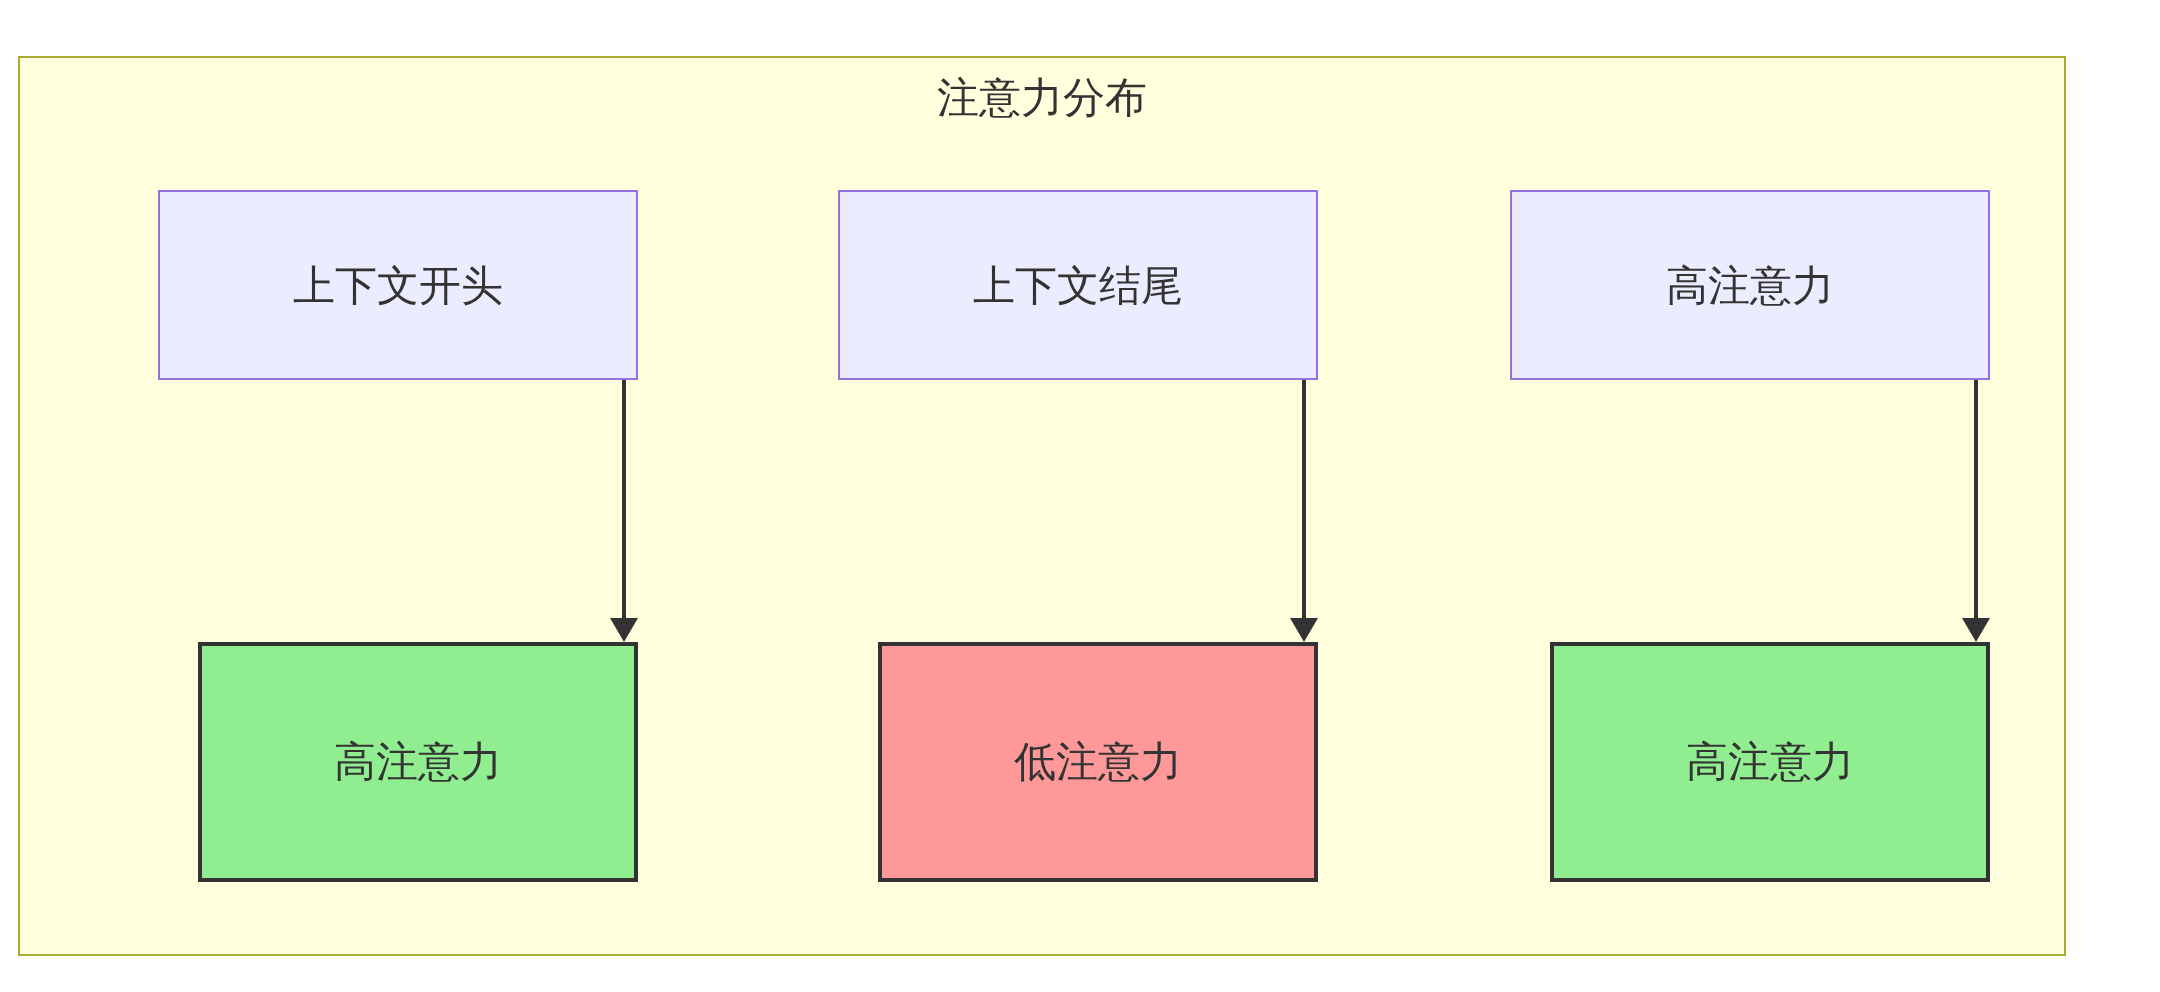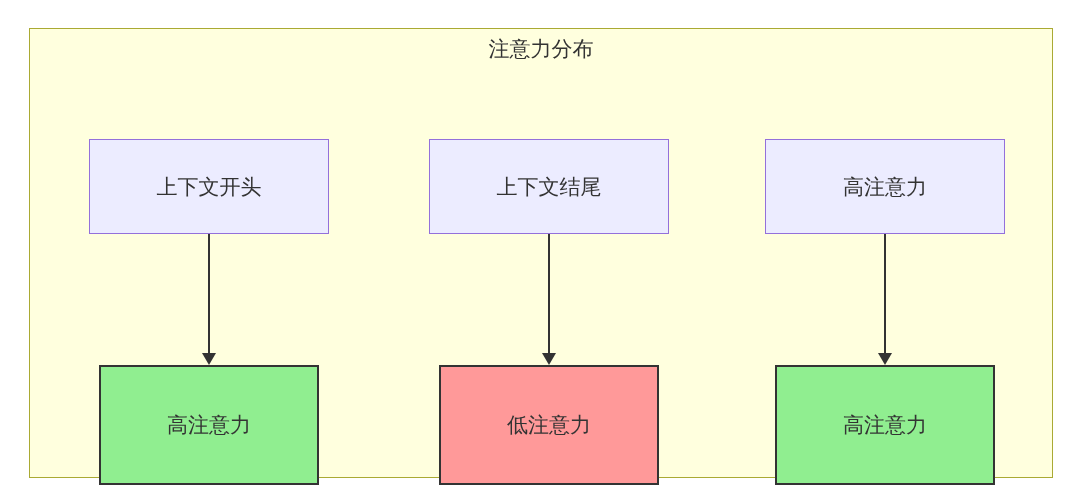--- a/index.html
+++ b/index.html
@@ -11,21 +11,21 @@
     height: 496px;
     overflow: hidden;
   }
   .canvas {
     position: relative;
     width: 1080px;
     height: 496px;
   }
   .container {
     position: absolute;
-    left: 29px;
+    left: 9px;
     top: 28px;
     width: 1024px;
     height: 450px;
     background: var(--container-bg);
     border: 1.5px solid var(--container-border);
     box-sizing: border-box;
     padding-left: 20px;
   }
   .diagram-title {
     position: absolute;
@@ -35,23 +35,22 @@
     text-align: center;
     font-size: 21px;
     font-weight: 400;
     color: var(--text);
   }
   .column {
     position: absolute;
     width: 260px;
     display: flex;
     flex-direction: column;
-    align-items: center;
+    align-items: flex-end;
     top: 66px;
-    margin-top: 44px;
   }
   .col-0 { left: 49px; }
   .col-1 { left: 389px; }
   .col-2 { left: 725px; }
   .node-source {
     width: 240px;
     height: 95px;
     box-sizing: border-box;
     background: var(--source-bg);
     border: 1.5px solid var(--source-border);

